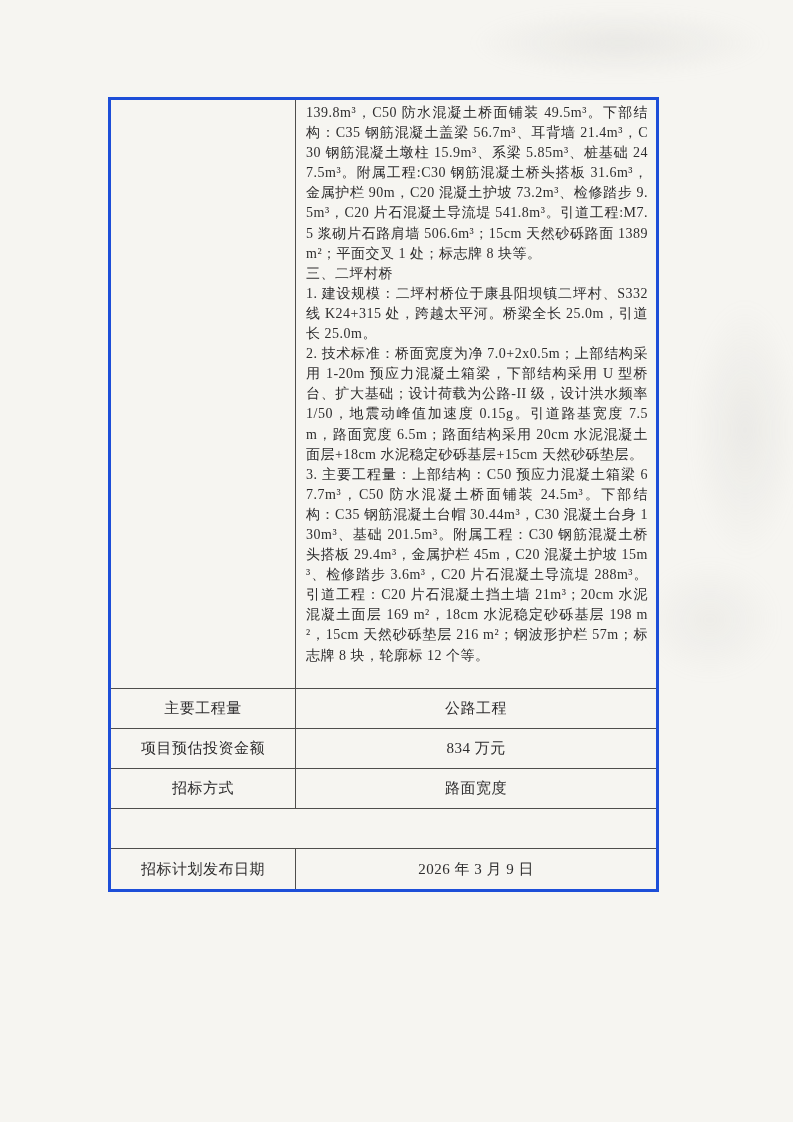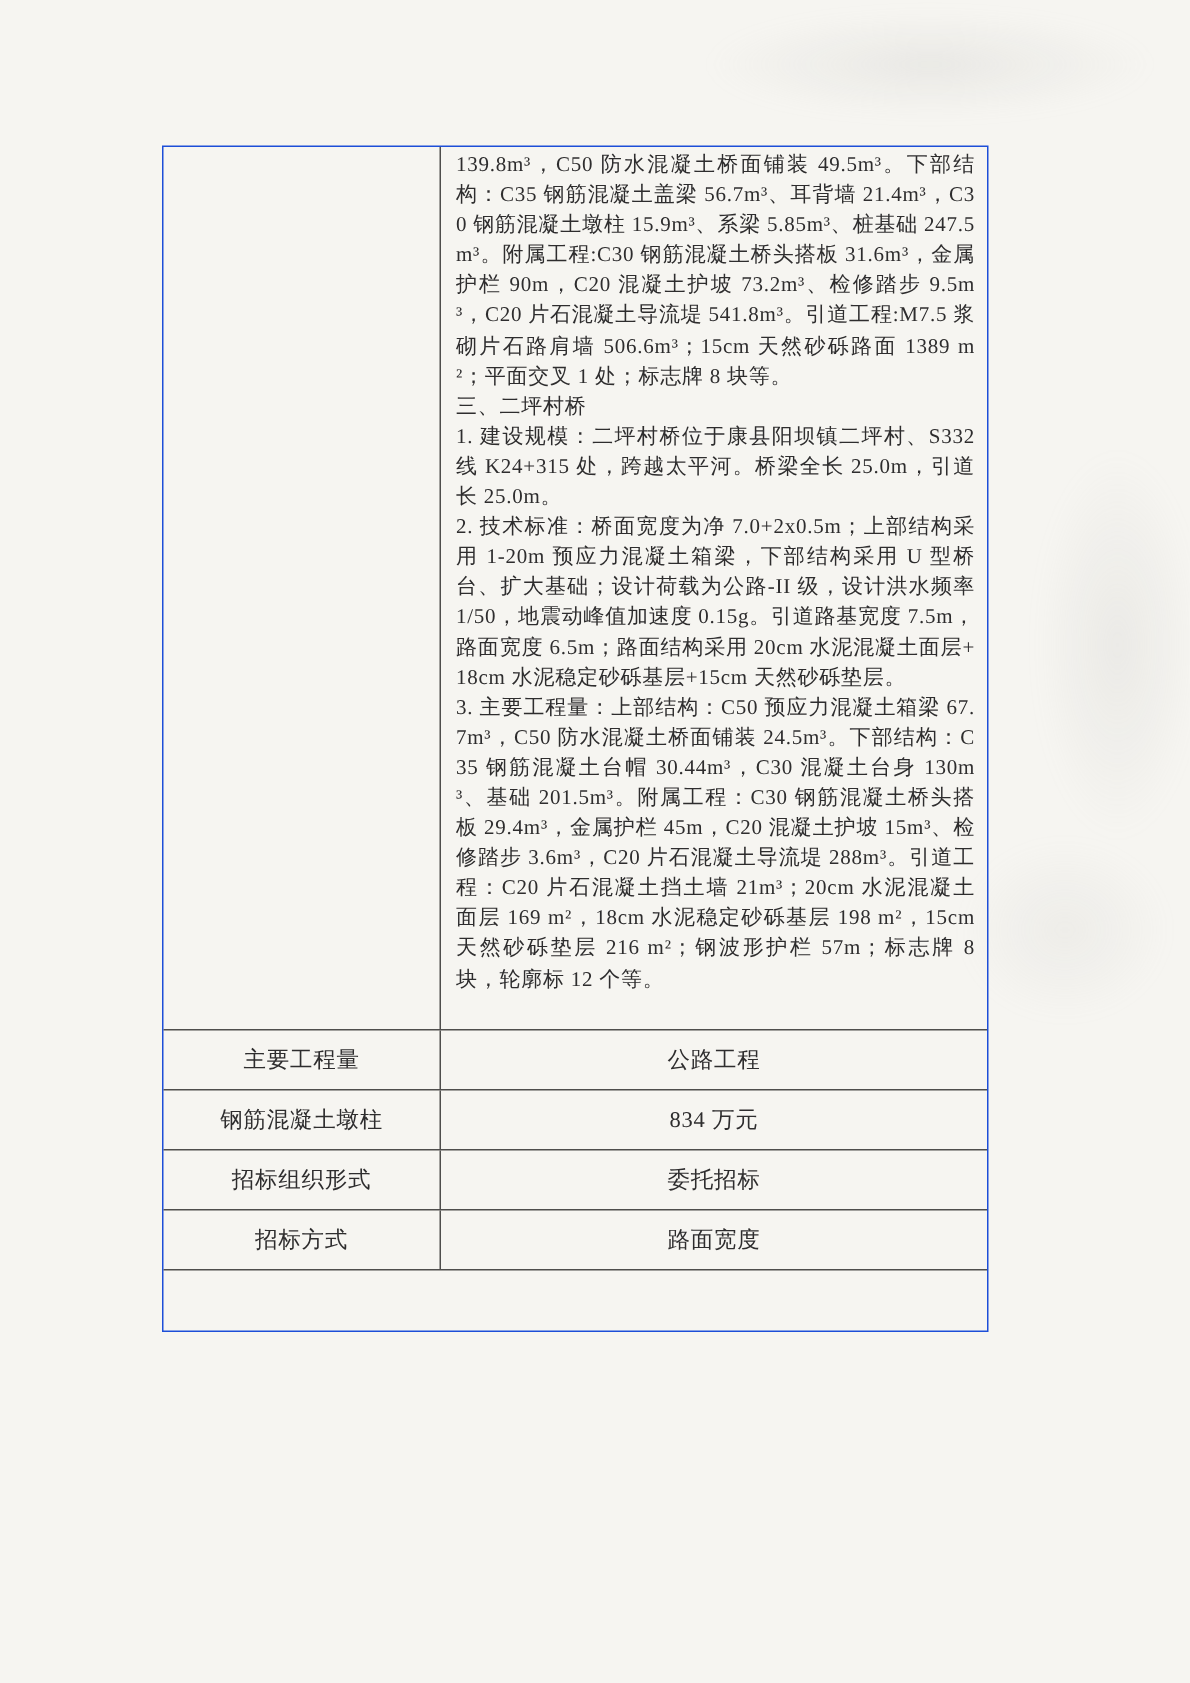--- a/index.html
+++ b/index.html
@@ -24,21 +24,21 @@
     background: radial-gradient(ellipse at center, rgba(190,190,188,0.22), rgba(190,190,188,0) 70%); }
   .smudge-2 { left: 690px; top: 300px; width: 110px; height: 260px;
     background: radial-gradient(ellipse at center, rgba(185,185,183,0.18), rgba(185,185,183,0) 70%); }
   .smudge-3 { left: 640px; top: 560px; width: 140px; height: 120px;
     background: radial-gradient(ellipse at center, rgba(190,190,188,0.15), rgba(190,190,188,0) 70%); }
 
   .doc-table {
     position: absolute;
     left: 108px; top: 97px;
     width: 551px;
-    border: 1px solid #1d4ed8;
+    border: 3px solid #1d4ed8;
   }
   .t-row { display: flex; border-bottom: 1px solid #4f4e4c; }
   .t-row:last-child { border-bottom: none; }
   .cell-label {
     width: 185px;
     flex: 0 0 185px;
     border-right: 1px solid #4f4e4c;
     display: flex; align-items: center; justify-content: center;
     text-align: center;
     font-size: 15px;
@@ -92,32 +92,32 @@
   </div>
 
   <div>
 
       <div class="t-row info-row">
         <div class="cell-label">主要工程量</div>
         <div class="cell-value">公路工程</div>
       </div>
 
       <div class="t-row info-row">
-        <div class="cell-label">钢筋混凝土墩柱</div>
+        <div class="cell-label">项目预估投资金额</div>
         <div class="cell-value">834 万元</div>
       </div>
 
-      <div class="t-row info-row">
-        <div class="cell-label">招标组织形式</div>
-        <div class="cell-value">委托招标</div>
-      </div>
 
       <div class="t-row info-row">
         <div class="cell-label">招标方式</div>
         <div class="cell-value">路面宽度</div>
       </div>
 
       <div class="t-row info-row">
       </div>
 
+      <div class="t-row info-row">
+        <div class="cell-label">招标计划发布日期</div>
+        <div class="cell-value">2026 年 3 月 9 日</div>
+      </div>
     </div>
 
 </div>
 
 </body></html>

